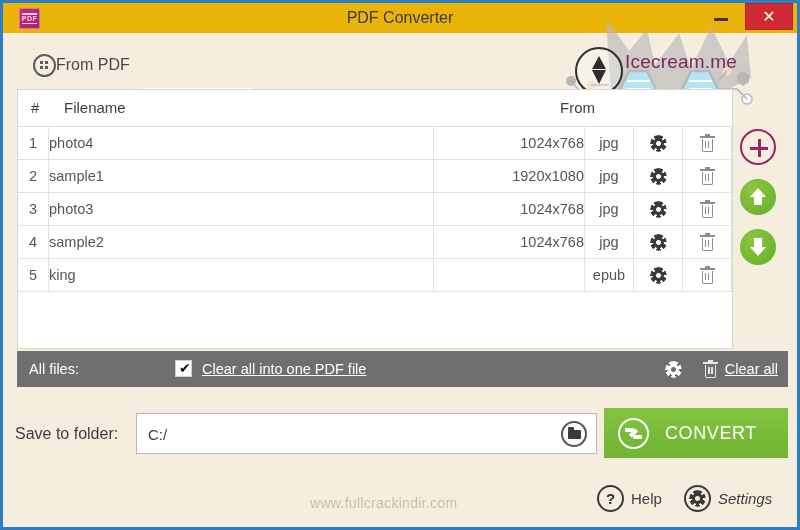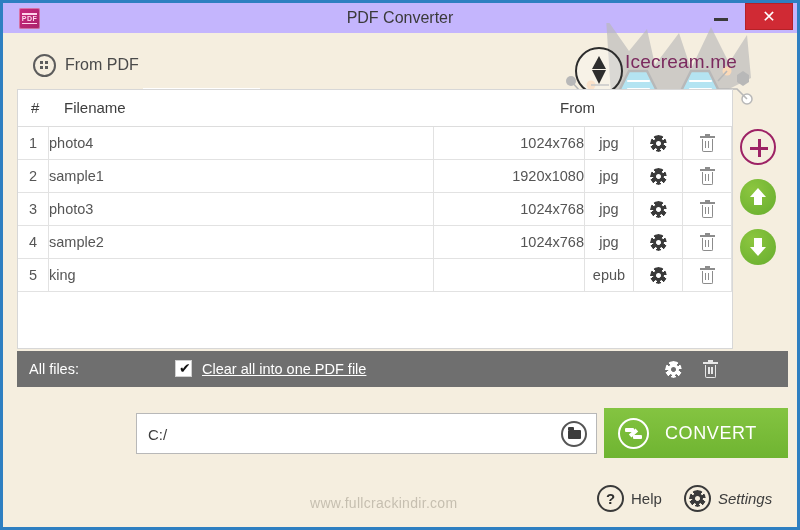--- a/index.html
+++ b/index.html
@@ -13,21 +13,21 @@
     background:#f5eedf;
     box-sizing:border-box;
     border:3px solid #2e7fc1;
     border-top-width:3px;
     overflow:hidden;
   }
 
   
   .titlebar{
     position:absolute;left:0;top:0;width:794px;height:30px;
-    background:#c4b5fd;
+    background:#eab308;
   }
   .app-icon{
     position:absolute;left:16px;top:5px;width:21px;height:21px;
     background:linear-gradient(135deg,#c9287d 0%, #a9226a 100%);
     border-radius:2px;
     box-shadow:0 0 0 1px rgba(255,255,255,.35) inset;
   }
   .app-icon .glyph{
     position:absolute;left:0;top:0;width:21px;height:21px;
     display:flex;align-items:center;justify-content:center;
@@ -82,21 +82,21 @@
     position:absolute;left:74px;top:28px;
     font-size:19px;color:#7b2a5e;letter-spacing:.2px;
   }
 
   
   .tabs{
     position:absolute;left:0;top:30px;width:794px;height:56px;
   }
   .tab{
     position:absolute;top:8px;height:48px;
-    display:flex;align-items:center;gap:9px;
+    display:flex;align-items:center;
     padding:0 16px;box-sizing:border-box;cursor:pointer;
     font-size:16px;color:#4a4a4a;
   }
   .tab.from{left:14px;}
   .tab.to{left:140px;background:#ffffff;color:#333;margin-top:47px;}
   .tab-ico{
     width:23px;height:23px;border-radius:50%;
     border:2px solid #5c5c5c;box-sizing:border-box;
     position:relative;flex:none;
   }
@@ -431,22 +431,24 @@
   </div>
 
   <div class="allbar">
     <span class="lbl">All files:</span>
     <span class="chk">
         <span class="mark">✔</span>
       </span>
     <span class="merge-link">Clear all into one PDF file</span>
     <span class="gear-w"><span class="gear"></span></span>
     <span class="bin-w"><span class="bin"><span class="handle"></span><span class="lid"></span><span class="body"></span></span></span>
-  </div>
-
+    <span class="clear-link">Clear all</span>
+  </div>
+
+  <div class="save-label">Save to folder:</div>
   <div class="path-wrap">
     <input class="path-input" value="C:/" placeholder="C:/" style="">
     <span class="browse">
         <span class="folder"></span>
       </span>
   </div>
   <div class="convert">
     <span class="cicon">
       <span class="a1"></span>
         <span class="bar"></span>

